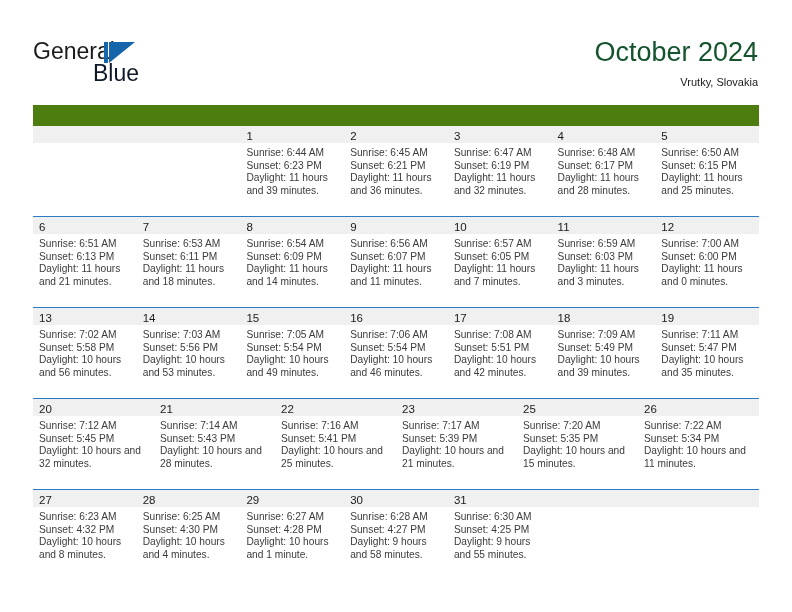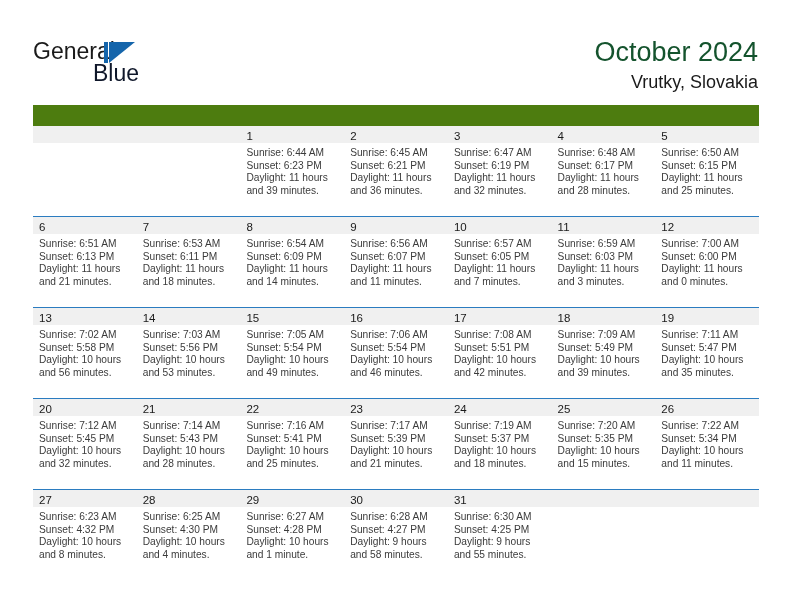--- a/index.html
+++ b/index.html
@@ -86,21 +86,21 @@
     top: 36px;
     text-align: right;
   }
   .cal-title {
     font-size: 27px;
     color: #14532d;
     line-height: 32px;
     white-space: nowrap;
   }
   .cal-subtitle {
-    font-size: 18px;
+    font-size: 11px;
     color: #1a1a1a;
     line-height: 20px;
     margin-top: 4px;
     white-space: nowrap;
   }
 
   
   .calendar {
     position: absolute;
     left: 33px;
@@ -394,28 +394,20 @@
           </div>
           <div class="cell">
             <div class="daynum-band"><span class="daynum">23</span></div>
             <div class="details">
               <div class="sunrise">Sunrise: 7:17 AM</div>
               <div class="sunset">Sunset: 5:39 PM</div>
               <div class="daylight">Daylight: 10 hours and 21 minutes.</div>
             </div>
           </div>
           <div class="cell">
-            <div class="daynum-band"><span class="daynum">24</span></div>
-            <div class="details">
-              <div class="sunrise">Sunrise: 7:19 AM</div>
-              <div class="sunset">Sunset: 5:37 PM</div>
-              <div class="daylight">Daylight: 10 hours and 18 minutes.</div>
-            </div>
-          </div>
-          <div class="cell">
             <div class="daynum-band"><span class="daynum">25</span></div>
             <div class="details">
               <div class="sunrise">Sunrise: 7:20 AM</div>
               <div class="sunset">Sunset: 5:35 PM</div>
               <div class="daylight">Daylight: 10 hours and 15 minutes.</div>
             </div>
           </div>
           <div class="cell">
             <div class="daynum-band"><span class="daynum">26</span></div>
             <div class="details">

